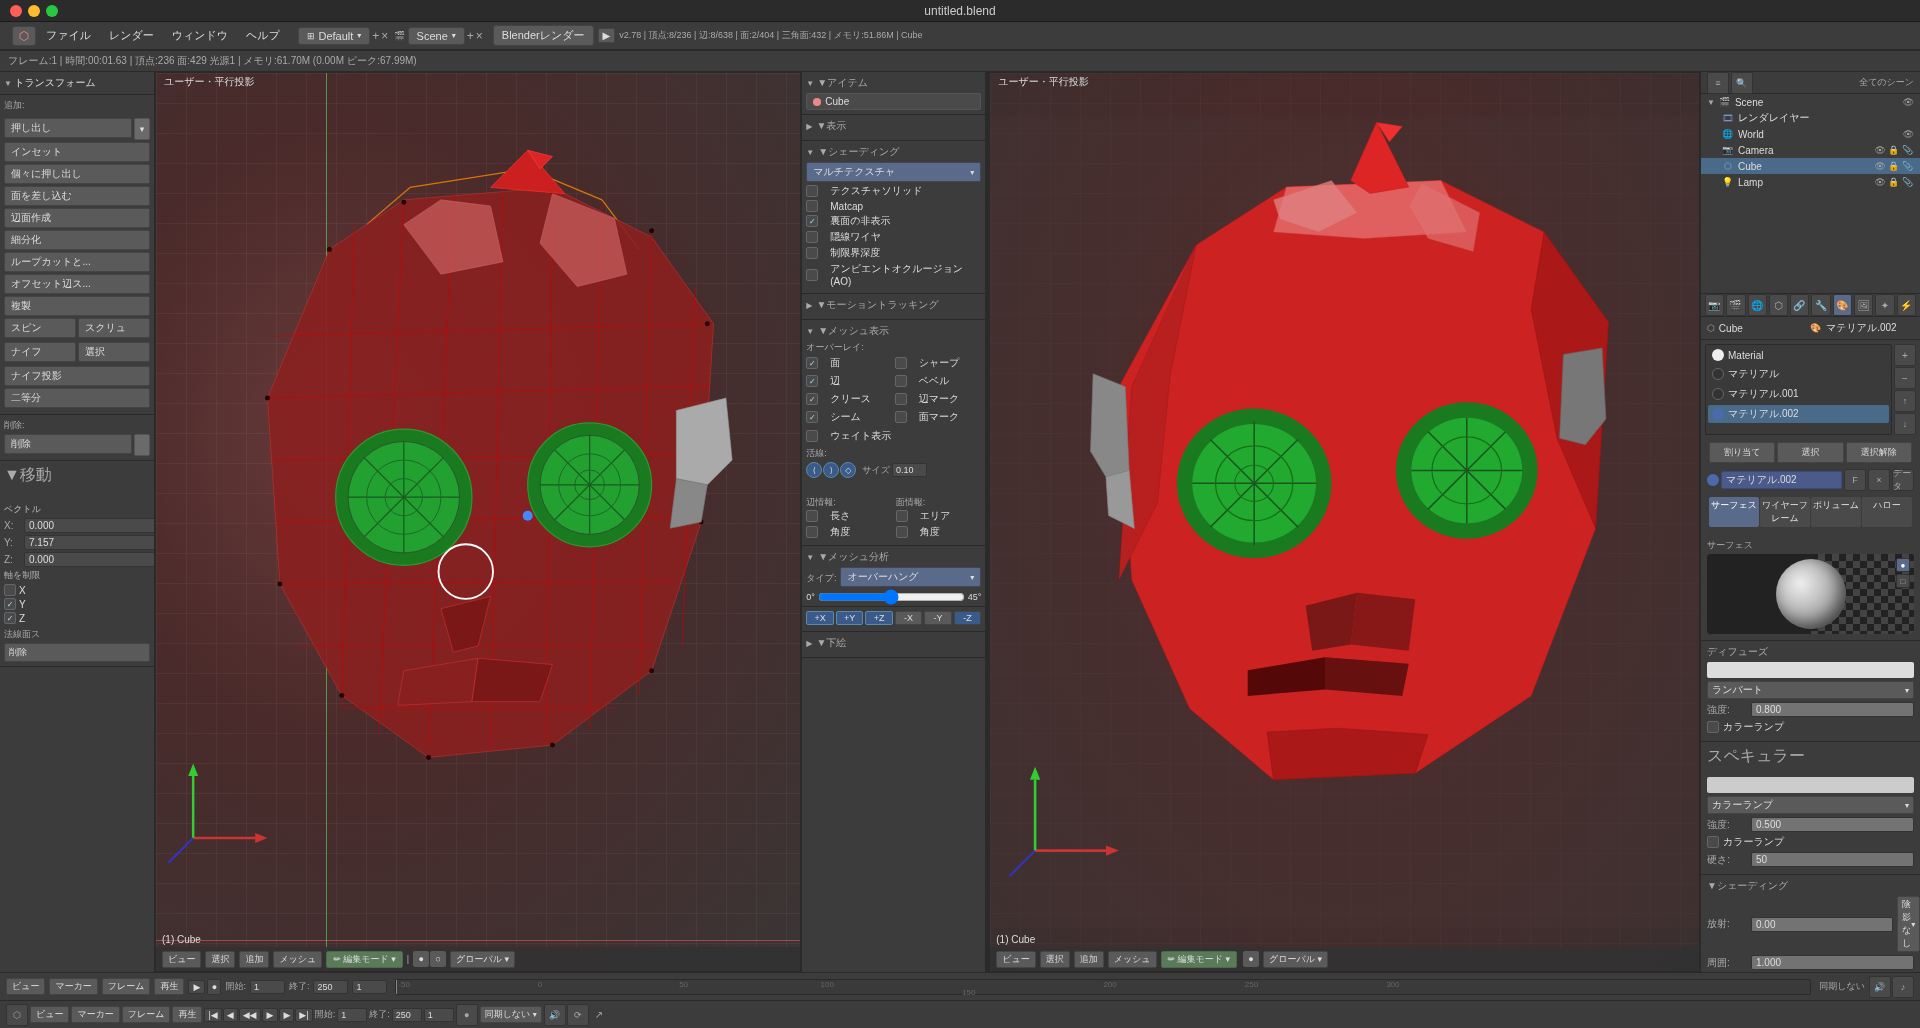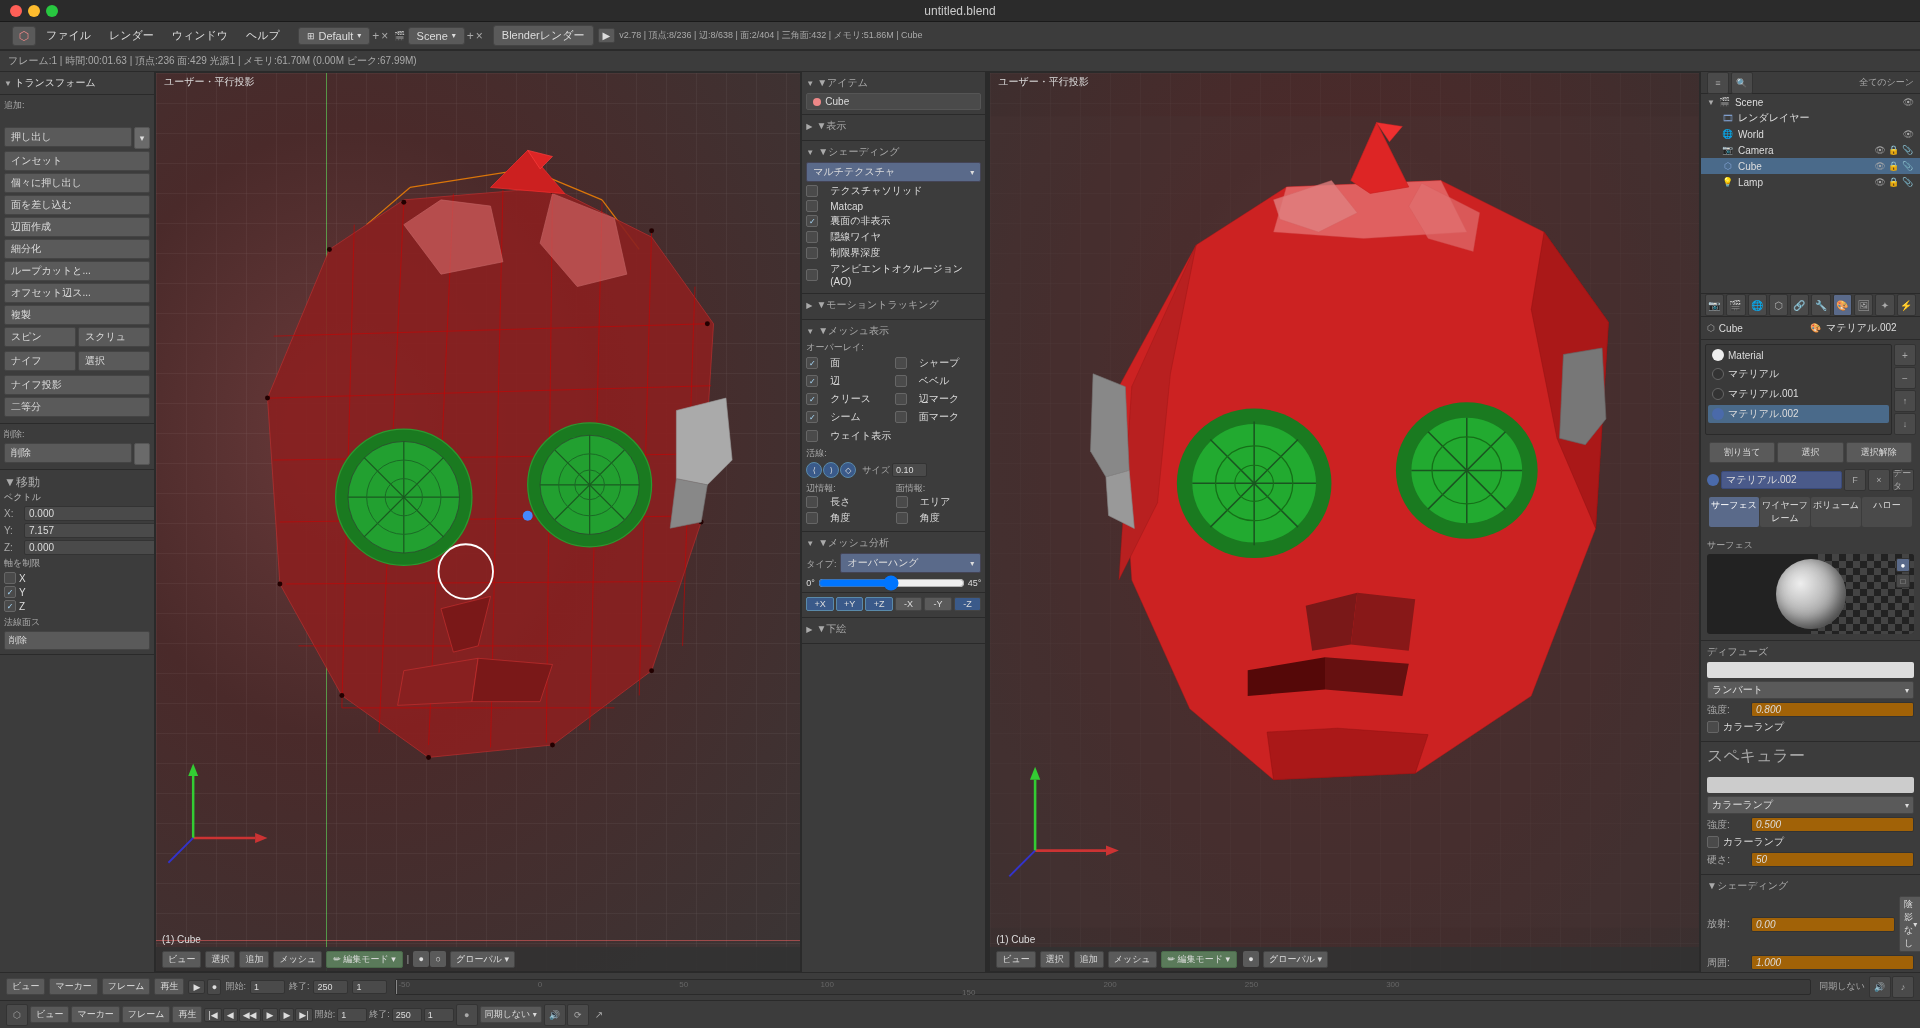--- a/index.html
+++ b/index.html
@@ -494,27 +494,26 @@
 
     .prop-field-label {
       color: #aaa;
       font-size: 10px;
       width: 40px;
       flex-shrink: 0;
     }
 
     .prop-field-value {
       flex: 1;
-      background: #a16207;
+      background: #737373;
       border: 1px solid #333;
       border-radius: 2px;
       padding: 1px 4px;
       color: #ddd;
       font-size: 10px;
-      font-style: italic;
     }
 
     .prop-dropdown {
       flex: 1;
       background: #5a5a5a;
       border: 1px solid #444;
       border-radius: 2px;
       padding: 1px 4px;
       color: #ddd;
       font-size: 10px;
@@ -703,21 +702,21 @@
   <span>フレーム:1 | 時間:00:01.63 | 頂点:236 面:429 光源1 | メモリ:61.70M (0.00M ピーク:67.99M)</span>
 </div>
 
 <div id="main-layout" style="display:flex;width:100%;height:calc(100% - 22px - 28px - 22px - 28px - 28px);">
 
   <div id="left-toolbar">
     <div class="prop-section">
       <div class="transform-label">トランスフォーム</div>
     </div>
     <div class="prop-section">
-      <div style="font-size:9px;color:#aaa;margin-bottom:15px;">追加:</div>
+      <div style="font-size:9px;color:#aaa;margin-bottom:6px;">追加:</div>
       <div style="display:flex;gap:2px;margin-bottom:2px;">
         <div class="prop-btn" style="flex:1;">押し出し</div>
         <div style="width:16px;background:#6a6a6a;border:1px solid #555;border-radius:2px;display:flex;align-items:center;justify-content:center;font-size:9px;cursor:pointer;">▾</div>
       </div>
       <div class="prop-btn">インセット</div>
       <div class="prop-btn">個々に押し出し</div>
       <div class="prop-btn">面を差し込む</div>
       <div class="prop-btn">辺面作成</div>
       <div class="prop-btn">細分化</div>
       <div class="prop-btn">ループカットと...</div>
@@ -736,21 +735,21 @@
     </div>
     <div class="prop-section">
       <div style="font-size:9px;color:#aaa;margin-bottom:2px;">削除:</div>
       <div style="display:flex;gap:2px;">
         <div class="prop-btn" style="flex:1;">削除</div>
         <div style="width:16px;background:#6a6a6a;border:1px solid #555;border-radius:2px;"></div>
       </div>
     </div>
 
     <div class="prop-section">
-      <div style="font-size:12px;color:#aaa;margin-bottom:0;">▼移動</div>
+      <div style="font-size:16px;color:#aaa;margin-bottom:17px;">▼移動</div>
       <div style="font-size:9px;color:#bbb;margin-bottom:2px;">ベクトル</div>
       <div class="n-field-row">
         <span class="n-field-label">X:</span>
         <input class="n-field-input" type="text" value="0.000" style="">
       </div>
       <div class="n-field-row">
         <span class="n-field-label">Y:</span>
         <input class="n-field-input" type="text" value="7.157" style="">
       </div>
       <div class="n-field-row">
@@ -1010,21 +1009,21 @@
               <div style="display:flex;gap:1px;">
                 <div class="icon-circle active-blue">⟨</div>
                 <div class="icon-circle active-blue">⟩</div>
                 <div class="icon-circle active-blue">◇</div>
               </div>
               <span style="font-size:9px;color:#aaa;margin-left:4px;">サイズ</span>
               <input class="num-input" type="text" value="0.10" style="">
             </div>
           </div>
 
-          <div style="display:grid;grid-template-columns:1fr 1fr;gap:4px;margin-top:4px;">
+          <div style="display:grid;grid-template-columns:1fr 1fr;gap:4px;margin-top:18px;">
             <div>
               <div style="font-size:9px;color:#aaa;">辺情報:</div>
               <div class="shading-option">
                 <div class="checkbox-fake"></div>
                 <span>長さ</span>
               </div>
               <div class="shading-option">
                 <div class="checkbox-fake"></div>
                 <span>角度</span>
               </div>

